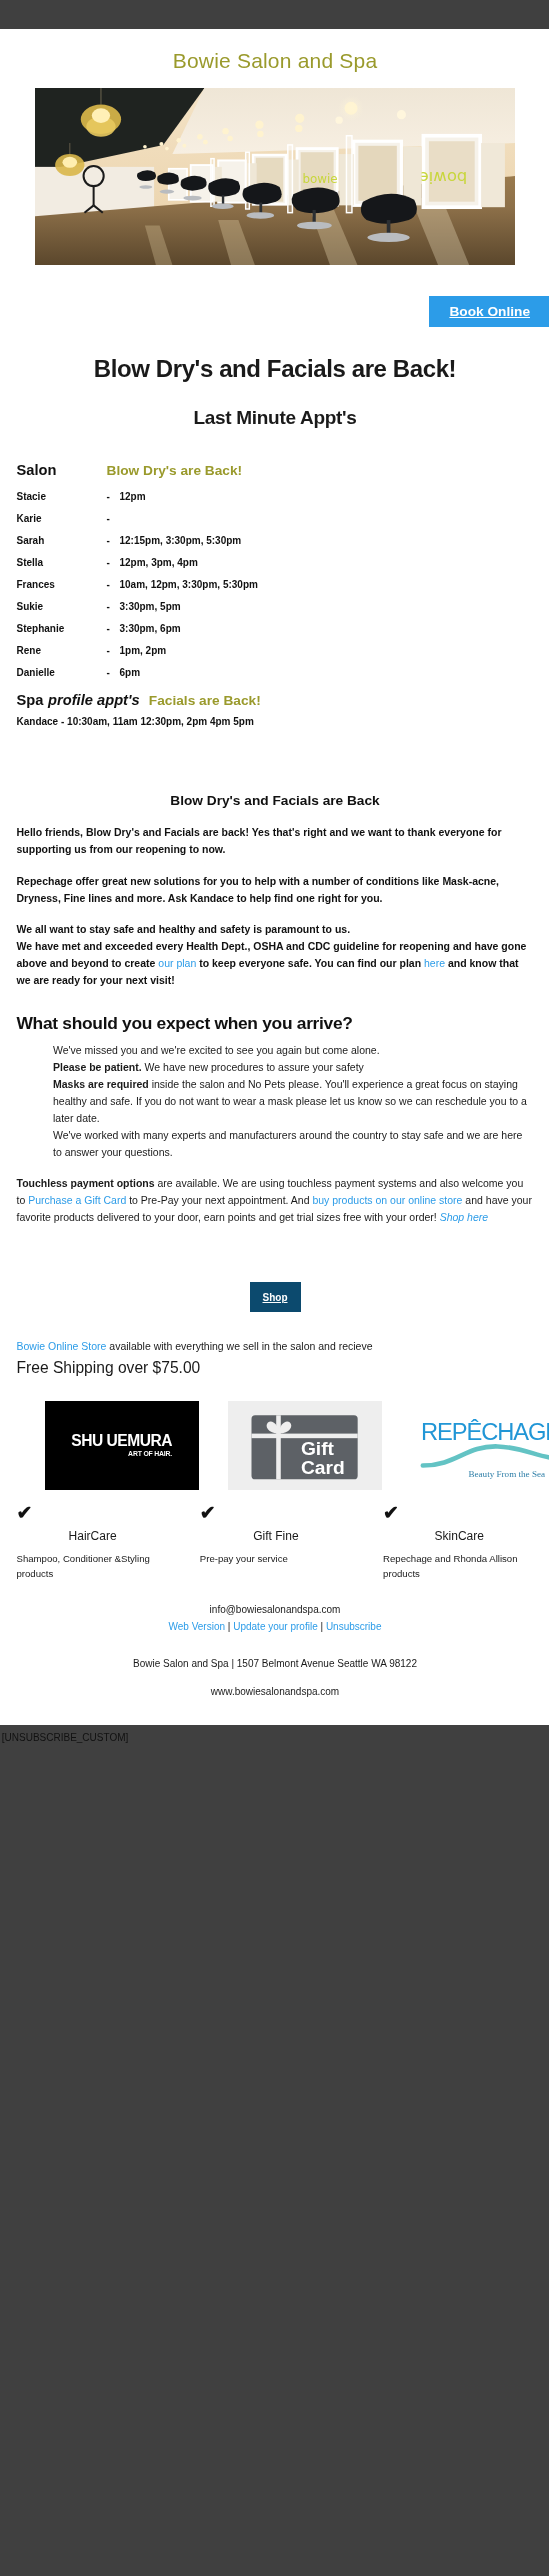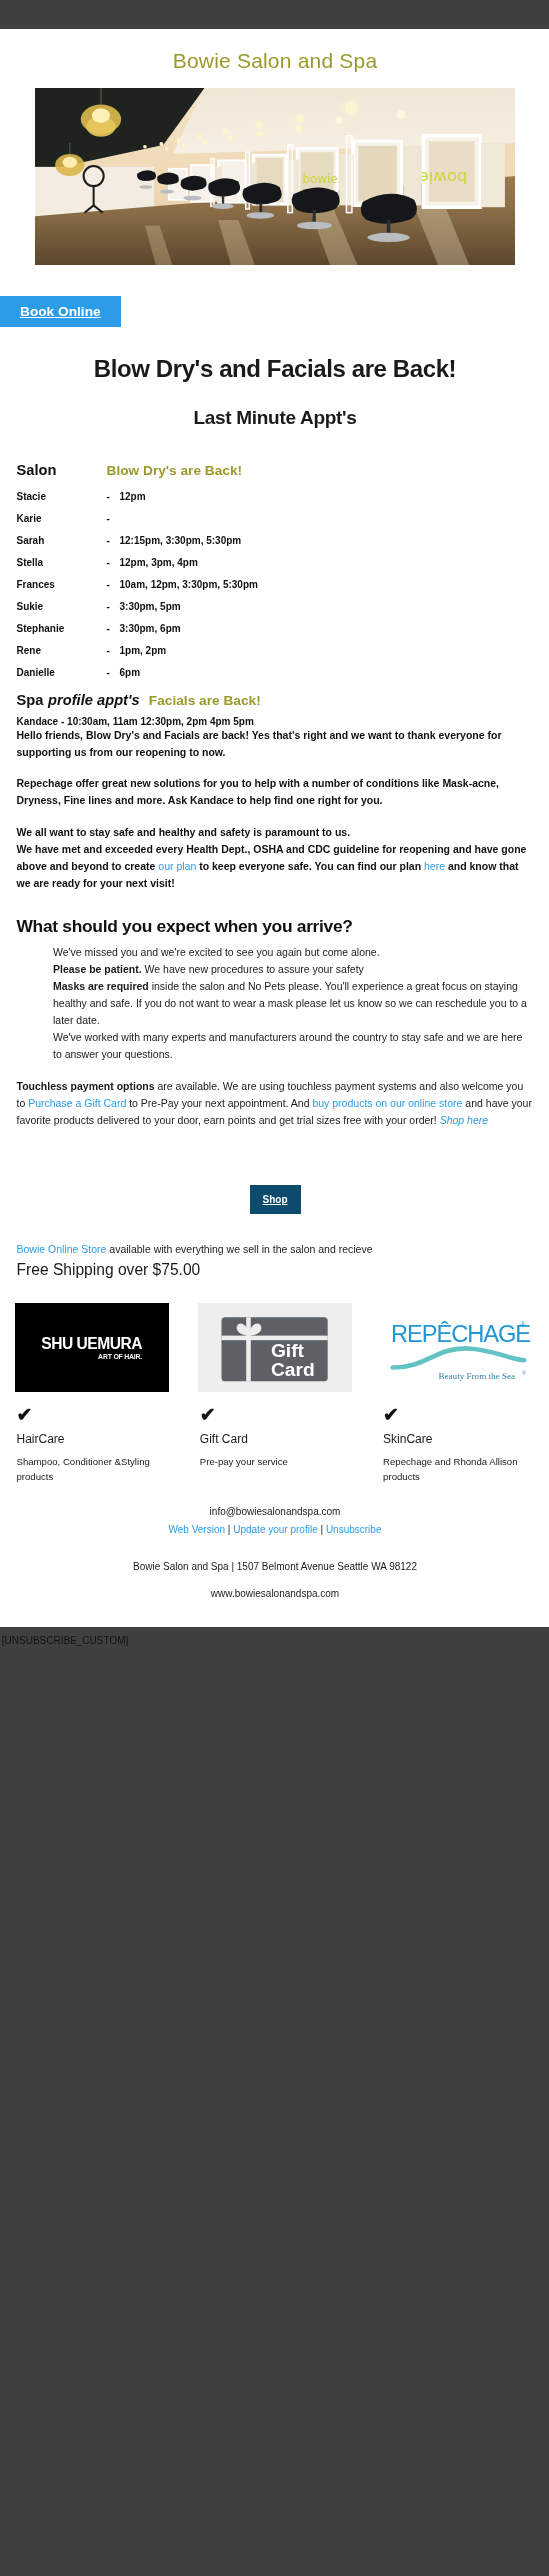--- a/index.html
+++ b/index.html
@@ -24,21 +24,21 @@
 
   
   .hero-wrap{padding:0 0 0 0;display:flex;justify-content:center;}
   .hero{
     width:480px;height:177px;
     overflow:hidden;position:relative;
     background:#c9a26b;
   }
   .hero svg{display:block;}
 
-  .book-wrap{display:flex;justify-content:flex-start;padding:31px 0 0 0;}
+  .book-wrap{display:flex;justify-content:flex-end;padding:31px 0 0 0;}
   .btn-blue{
     background:#2c9ce8;color:#ffffff;border:0;
     font-family:"Liberation Sans", sans-serif;
     font-weight:bold;font-size:13.7px;
     padding:8.2px 20px;line-height:1.1;
     cursor:pointer;display:inline-block;
   }
   .btn-shop{
     background:#0c4a6e;color:#ffffff;border:0;
     font-weight:bold;font-size:10px;
@@ -85,28 +85,28 @@
   .touchless{font-size:10.5px;color:#1a1a1a;line-height:1.62;margin:14.7px 0 0 0;padding:0 16.5px;}
   .touchless b{font-weight:bold;}
   .shop-wrap{display:flex;justify-content:center;padding:24px 0 0 0;}
 
   .store-line{font-size:10.5px;color:#1a1a1a;padding:27.5px 16.5px 0 16.5px;line-height:1.5;}
   .free-ship{font-size:15.6px;color:#1a1a1a;padding:3.7px 16.5px 0 16.5px;}
 
   
   .cards{display:flex;justify-content:space-between;padding:24px 14.7px 0 14.7px;}
   .card{width:154px;}
-  .card-img{width:154px;height:89px;display:flex;align-items:center;justify-content:center;overflow:hidden;}
+  .card-img{width:154px;height:89px;display:flex;align-items:center;justify-content:center;overflow:hidden;margin-left:30px;}
   .img-shu{background:#000000;}
   .img-gift{background:#eeeeee;}
   .img-rep{background:#ffffff;}
   .shu-main{color:#fff;font-weight:bold;font-size:15.6px;letter-spacing:-0.5px;line-height:1;}
   .shu-sub{color:#fff;font-weight:bold;font-size:6.9px;letter-spacing:-0.2px;text-align:right;margin-top:1.8px;}
   .check{font-size:19px;line-height:1;color:#111;margin:13px 0 0 1.8px;font-weight:bold;}
-  .card-title{font-size:12px;color:#1a1a1a;margin:7.3px 0 0 1.8px;}
+  .card-title{font-size:12px;color:#1a1a1a;margin:7.3px 0 0 1.8px;text-align:center;}
   .card-desc{font-size:9.6px;color:#1a1a1a;margin:9.2px 0 0 1.8px;line-height:1.55;}
 
   
   .foot{text-align:center;padding:22px 16.5px 0 16.5px;}
   .foot-email{font-size:10px;color:#1a1a1a;}
   .foot-links{font-size:10px;margin-top:6.4px;}
   .foot-links a{color:#2c9ce8;text-decoration:none;}
   .foot-sep{color:#1a1a1a;}
   .foot-addr{font-size:10px;color:#1a1a1a;margin-top:26px;}
   .foot-phone{font-size:10px;color:#1a1a1a;margin-top:16.5px;}
@@ -345,20 +345,21 @@
 
       <div class="spa-head">
         <span class="spa-lbl">Spa</span>
         <span class="spa-it">profile appt's</span>
         <span class="spa-gold">Facials are Back!</span>
       </div>
       <div class="spa-row">Kandace  -  10:30am, 11am 12:30pm, 2pm 4pm 5pm</div>
     </div>
 
     <div class="article">
+      <div class="art-h">Blow Dry's and Facials are Back</div>
       <p class="art-p">Hello friends, Blow Dry's and Facials are back! Yes that's right and we want to thank everyone for supporting us from our reopening to now.</p>
       <p class="art-p">Repechage offer great new solutions for you to help with a number of conditions like Mask-acne, Dryness, Fine lines and more. Ask Kandace to help find one right for you.</p>
       <p class="art-p">
         <span>We all want to stay safe and healthy and safety is paramount to us.</span><br>
         <span>We have met and exceeded every Health Dept., OSHA and CDC guideline for reopening and have gone above and beyond to create </span><a class="lnk" href="#">our plan</a><span> to keep everyone safe. You can find our plan </span><a class="lnk" href="#">here</a><span> and know that we are ready for your next visit!</span>
       </p>
     </div>
 
     <div class="expect-h">What should you expect when you arrive?</div>
     <p class="expect-p">
@@ -401,21 +402,21 @@
             <rect x="6" y="10" width="116" height="70" rx="4" fill="#5d6166"></rect>
             <rect x="6" y="30" width="116" height="5" fill="#eeeeee"></rect>
             <rect x="33" y="10" width="5" height="70" fill="#eeeeee"></rect>
             <path d="M36,30 c-12,0 -16,-8 -12,-12 c4,-4 12,2 12,12 Z" fill="#eeeeee"></path>
             <path d="M36,30 c12,0 16,-8 12,-12 c-4,-4 -12,2 -12,12 Z" fill="#eeeeee"></path>
             <text x="60" y="53" font-family="Liberation Sans, sans-serif" font-size="21" font-weight="bold" fill="#ffffff">Gift</text>
             <text x="60" y="74" font-family="Liberation Sans, sans-serif" font-size="21" font-weight="bold" fill="#ffffff">Card</text>
           </svg>
         </div>
         <div class="check">✔</div>
-        <div class="card-title">Gift Card</div>
+        <div class="card-title">Gift Fine</div>
         <div class="card-desc">Pre-pay your service</div>
       </div>
 
       <div class="card">
         <div class="card-img img-rep">
           <svg width="147" height="73" viewBox="0 0 160 80">
             <text x="6" y="34" font-family="Liberation Sans, sans-serif" font-size="26" fill="#2196d6" letter-spacing="-1.2">REPÊCHAGE</text>
             <text x="148" y="18" font-family="Liberation Sans, sans-serif" font-size="7" fill="#2196d6">®</text>
             <path d="M8,62 C45,62 55,40 90,41 C118,42 132,52 152,54" stroke="#63c3c4" stroke-width="5" fill="none" stroke-linecap="round"></path>
             <text x="58" y="74" font-family="Liberation Serif, serif" font-size="10" fill="#2f7fa8">Beauty From the Sea</text>

